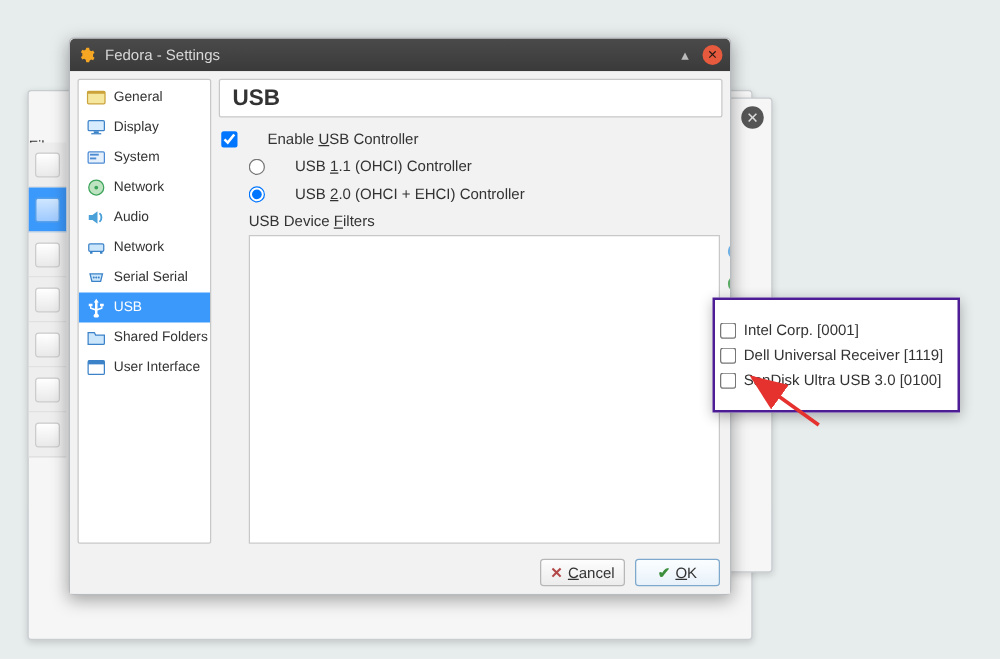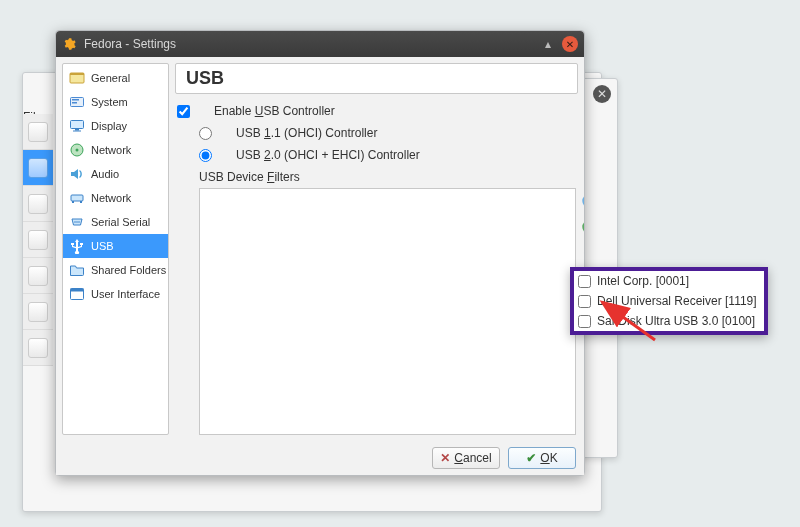--- a/index.html
+++ b/index.html
@@ -151,26 +151,26 @@
   .btn.primary { border-color:#7ea8cc; background:linear-gradient(#fbfeff,#e8f1fa); }
   .btn .x { font-weight:bold; color:#b34747;}
   .btn .ok{ color:#3b8e3b; font-weight:bold;}
 
   
   .accel { text-decoration: underline; text-decoration-thickness:1px;}
 
   
   .popup {
     position:absolute;
-    left:570px; top:267px;
+    left:570px; top:238px;
     width:198px;
     background:#fff;
-    border:4px solid #4c1d95;
+    border:2px solid #4c1d95;
     box-shadow:0 3px 10px rgba(0,0,0,0.3);
-    padding:0 4px;
+    padding:14px 4px;
     font-size:12px;
   }
   .popup-item {
     display:flex; align-items:center; gap:6px;
     height:20px;
     white-space:nowrap;
   }
   .popup-item input { margin:0; }
 
   
@@ -229,36 +229,36 @@
             <svg width="16" height="16" viewBox="0 0 16 16">
               <rect x="1" y="3" width="14" height="10" rx="1" fill="#f5e79e" stroke="#caa33a"></rect>
               <rect x="1" y="3" width="14" height="2" fill="#caa33a"></rect>
             </svg>
           </span>
         <span>General</span>
       </div>
       <div class="sidebar-item">
         <span class="icon">
             <svg width="16" height="16" viewBox="0 0 16 16">
+              <rect x="1.5" y="2.5" width="13" height="8" rx="1" fill="#d7ecff" stroke="#3c82c8"></rect>
+              <rect x="6" y="11" width="4" height="1.5" fill="#3c82c8"></rect>
+              <rect x="4" y="12.5" width="8" height="1" fill="#3c82c8"></rect>
+            </svg>
+          </span>
+        <span>Display</span>
+      </div>
+      <div class="sidebar-item">
+        <span class="icon">
+            <svg width="16" height="16" viewBox="0 0 16 16">
               <rect x="1.5" y="3.5" width="13" height="9" rx="1" fill="#e6f0fb" stroke="#4c8bd4"></rect>
               <rect x="3" y="5" width="7" height="1.5" fill="#4c8bd4"></rect>
               <rect x="3" y="8" width="5" height="1.5" fill="#4c8bd4"></rect>
             </svg>
           </span>
         <span>System</span>
-      </div>
-      <div class="sidebar-item">
-        <span class="icon">
-            <svg width="16" height="16" viewBox="0 0 16 16">
-              <rect x="1.5" y="2.5" width="13" height="8" rx="1" fill="#d7ecff" stroke="#3c82c8"></rect>
-              <rect x="6" y="11" width="4" height="1.5" fill="#3c82c8"></rect>
-              <rect x="4" y="12.5" width="8" height="1" fill="#3c82c8"></rect>
-            </svg>
-          </span>
-        <span>Display</span>
       </div>
       <div class="sidebar-item">
         <span class="icon">
             <svg width="16" height="16" viewBox="0 0 16 16">
               <circle cx="8" cy="8" r="6" fill="#bde3c1" stroke="#3ca45a"></circle>
               <circle cx="8" cy="8" r="1.5" fill="#3ca45a"></circle>
             </svg>
           </span>
         <span>Network</span>
       </div>

